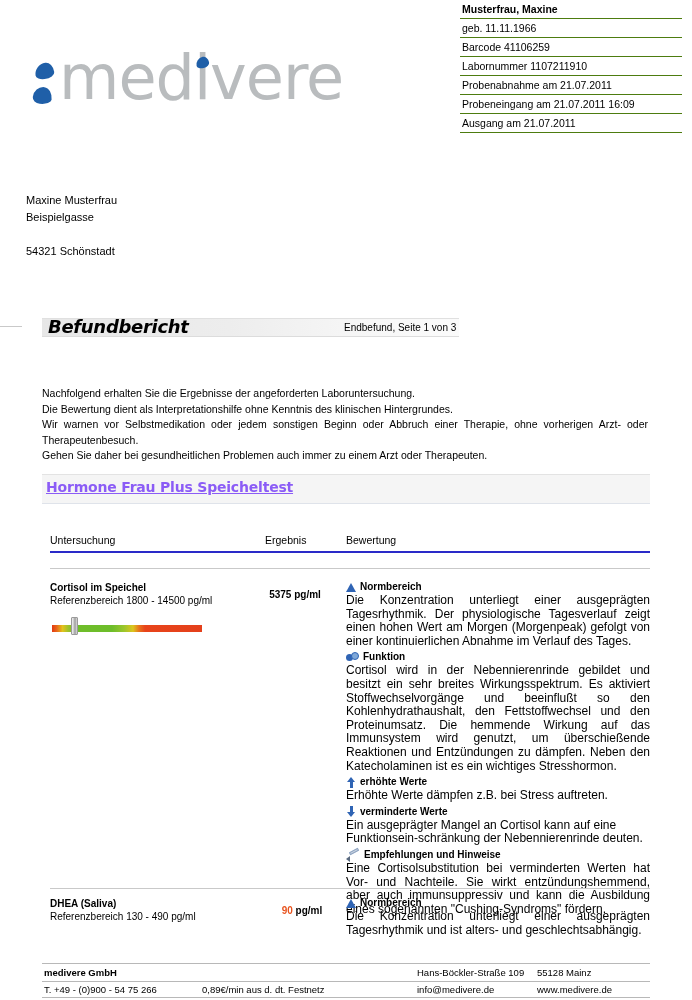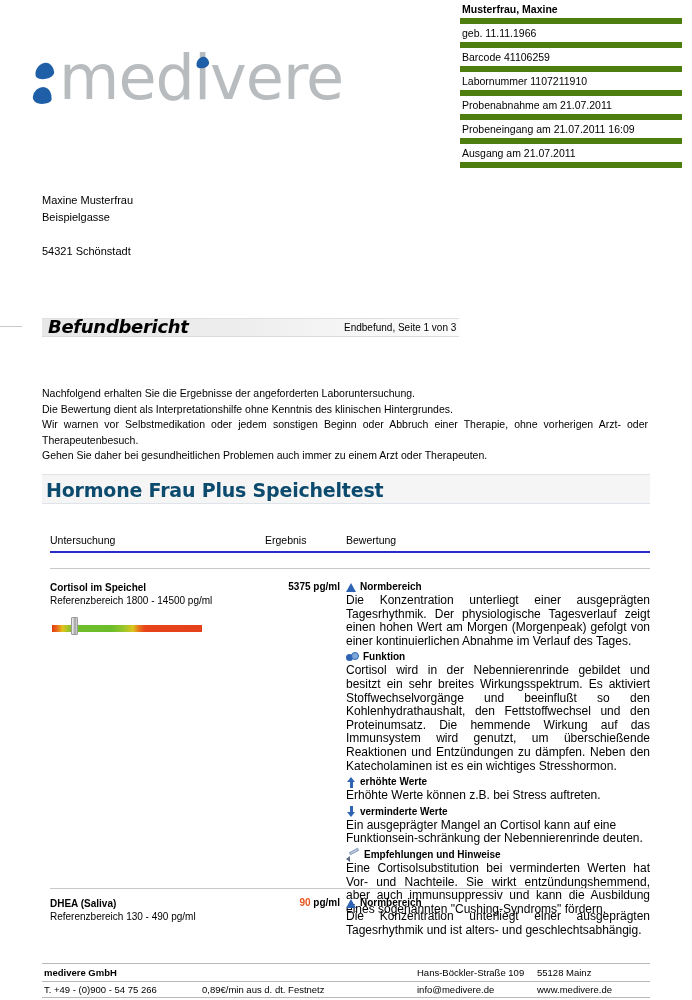--- a/index.html
+++ b/index.html
@@ -13,21 +13,21 @@
     -webkit-font-smoothing:antialiased;
   }
   .page{position:relative;width:692px;height:1000px;}
 
   
   .patient-box{
     position:absolute;left:460px;top:0px;width:222px;
     font-size:10.5px;line-height:1.0;
   }
   .patient-row{
-    border-bottom:6px solid #4d7c0f;
+    border-bottom:1px solid #4d7c0f;
     padding:3.5px 2px 4px 2px;
     white-space:nowrap;
   }
   .patient-row.first{font-weight:bold;border-top:none;}
 
   
   .logo{position:absolute;left:33px;top:55px;width:340px;height:62px;}
   .logo-colon{position:absolute;left:0px;top:8px;width:22px;height:46px;}
   .drop{position:absolute;background:#1f5fa8;}
   .drop1{left:2px;top:0px;width:19px;height:16px;
@@ -45,21 +45,21 @@
     letter-spacing:-1px;
   }
   .logo-dot{
     position:absolute;left:163px;top:2px;width:13px;height:11px;
     background:#1f5fa8;
     border-radius:60% 40% 50% 50% / 70% 60% 40% 30%;
     transform:rotate(-12deg);
   }
 
   
-  .address{position:absolute;left:42px;top:192px;font-size:11px;line-height:17px;}
+  .address{position:absolute;left:26px;top:192px;font-size:11px;line-height:17px;}
 
   
   .fold-mark{position:absolute;left:0px;top:326px;width:22px;height:1px;background:#c9c9c9;}
 
   
   .befund-bar{
     position:absolute;left:42px;top:318px;width:417px;height:17px;
     background:linear-gradient(to right,#e7e7e7 0%,#ededed 45%,#f6f6f6 75%,#fbfbfb 100%);
     border-top:1px solid #e0e0e0;border-bottom:1px solid #dcdcdc;
   }
@@ -80,37 +80,38 @@
   .intro .just{text-align:justify;}
 
   
   .section-band{
     position:absolute;left:42px;top:474px;width:608px;height:28px;
     background:#f5f5f5;
     border-top:1px solid #e3e3e3;border-bottom:1px solid #dfe3ea;
   }
   .section-title{
     position:absolute;left:46px;top:479px;
-    font-size:19px;font-weight:bold;color:#0c4a6e;
+    font-size:14px;font-weight:bold;color:#8b5cf6;
     font-family:"DejaVu Sans", sans-serif;
     letter-spacing:-0.2px;
+    text-decoration:underline;
   }
 
   
   .thead{position:absolute;left:50px;top:534px;width:600px;font-size:10.5px;}
   .th-unt{position:absolute;left:0px;top:0px;}
   .th-erg{position:absolute;left:215px;top:0px;}
   .th-bew{position:absolute;left:296px;top:0px;}
   .thead-rule{position:absolute;left:50px;top:551px;width:600px;height:2px;background:#2a2ac8;}
 
   .row{position:absolute;left:50px;width:600px;}
   .row-sep{position:absolute;left:50px;width:600px;height:1px;background:#c9c9c9;}
 
   .col-unt{position:absolute;left:0px;top:1px;width:210px;}
-  .col-erg{position:absolute;left:200px;top:0px;width:90px;text-align:right;}
+  .col-erg{position:absolute;left:200px;top:8px;width:90px;text-align:center;}
   .col-bew{position:absolute;left:296px;top:0px;width:304px;}
 
   .test-name{font-size:10px;font-weight:bold;line-height:13px;}
   .test-ref{font-size:10px;line-height:14px;}
   .result{font-size:10px;font-weight:bold;line-height:13px;white-space:nowrap;}
   .result .val-normal{color:#000;}
   .result .val-flag{color:#e8541f;margin-left:14px;}
   .result .unit{color:#000;}
 
   
@@ -265,21 +266,21 @@
       </div>
       <div class="eval-text">Cortisol wird in der Nebennierenrinde gebildet und besitzt ein sehr breites Wirkungsspektrum. Es aktiviert Stoffwechselvorgänge und beeinflußt so den Kohlenhydrathaushalt, den Fettstoffwechsel und den Proteinumsatz. Die hemmende Wirkung auf das Immunsystem wird genutzt, um überschießende Reaktionen und Entzündungen zu dämpfen. Neben den Katecholaminen ist es ein wichtiges Stresshormon.</div>
 
       <div class="eval-head">
         <span class="ic ic-arrow up">
             <span class="headu"></span>
             <span class="shaft"></span>
           </span>
         <span>erhöhte Werte</span>
       </div>
-      <div class="eval-text noj">Erhöhte Werte können z.B. bei Stress auftreten.</div>
+      <div class="eval-text noj">Erhöhte Werte dämpfen z.B. bei Stress auftreten.</div>
 
       <div class="eval-head">
         <span class="ic ic-arrow down">
             <span class="shaft"></span>
             <span class="headd"></span>
           </span>
         <span>verminderte Werte</span>
       </div>
       <div class="eval-text noj">Ein ausgeprägter Mangel an Cortisol kann auf eine Funktionsein-schränkung der Nebennierenrinde deuten.</div>
 

